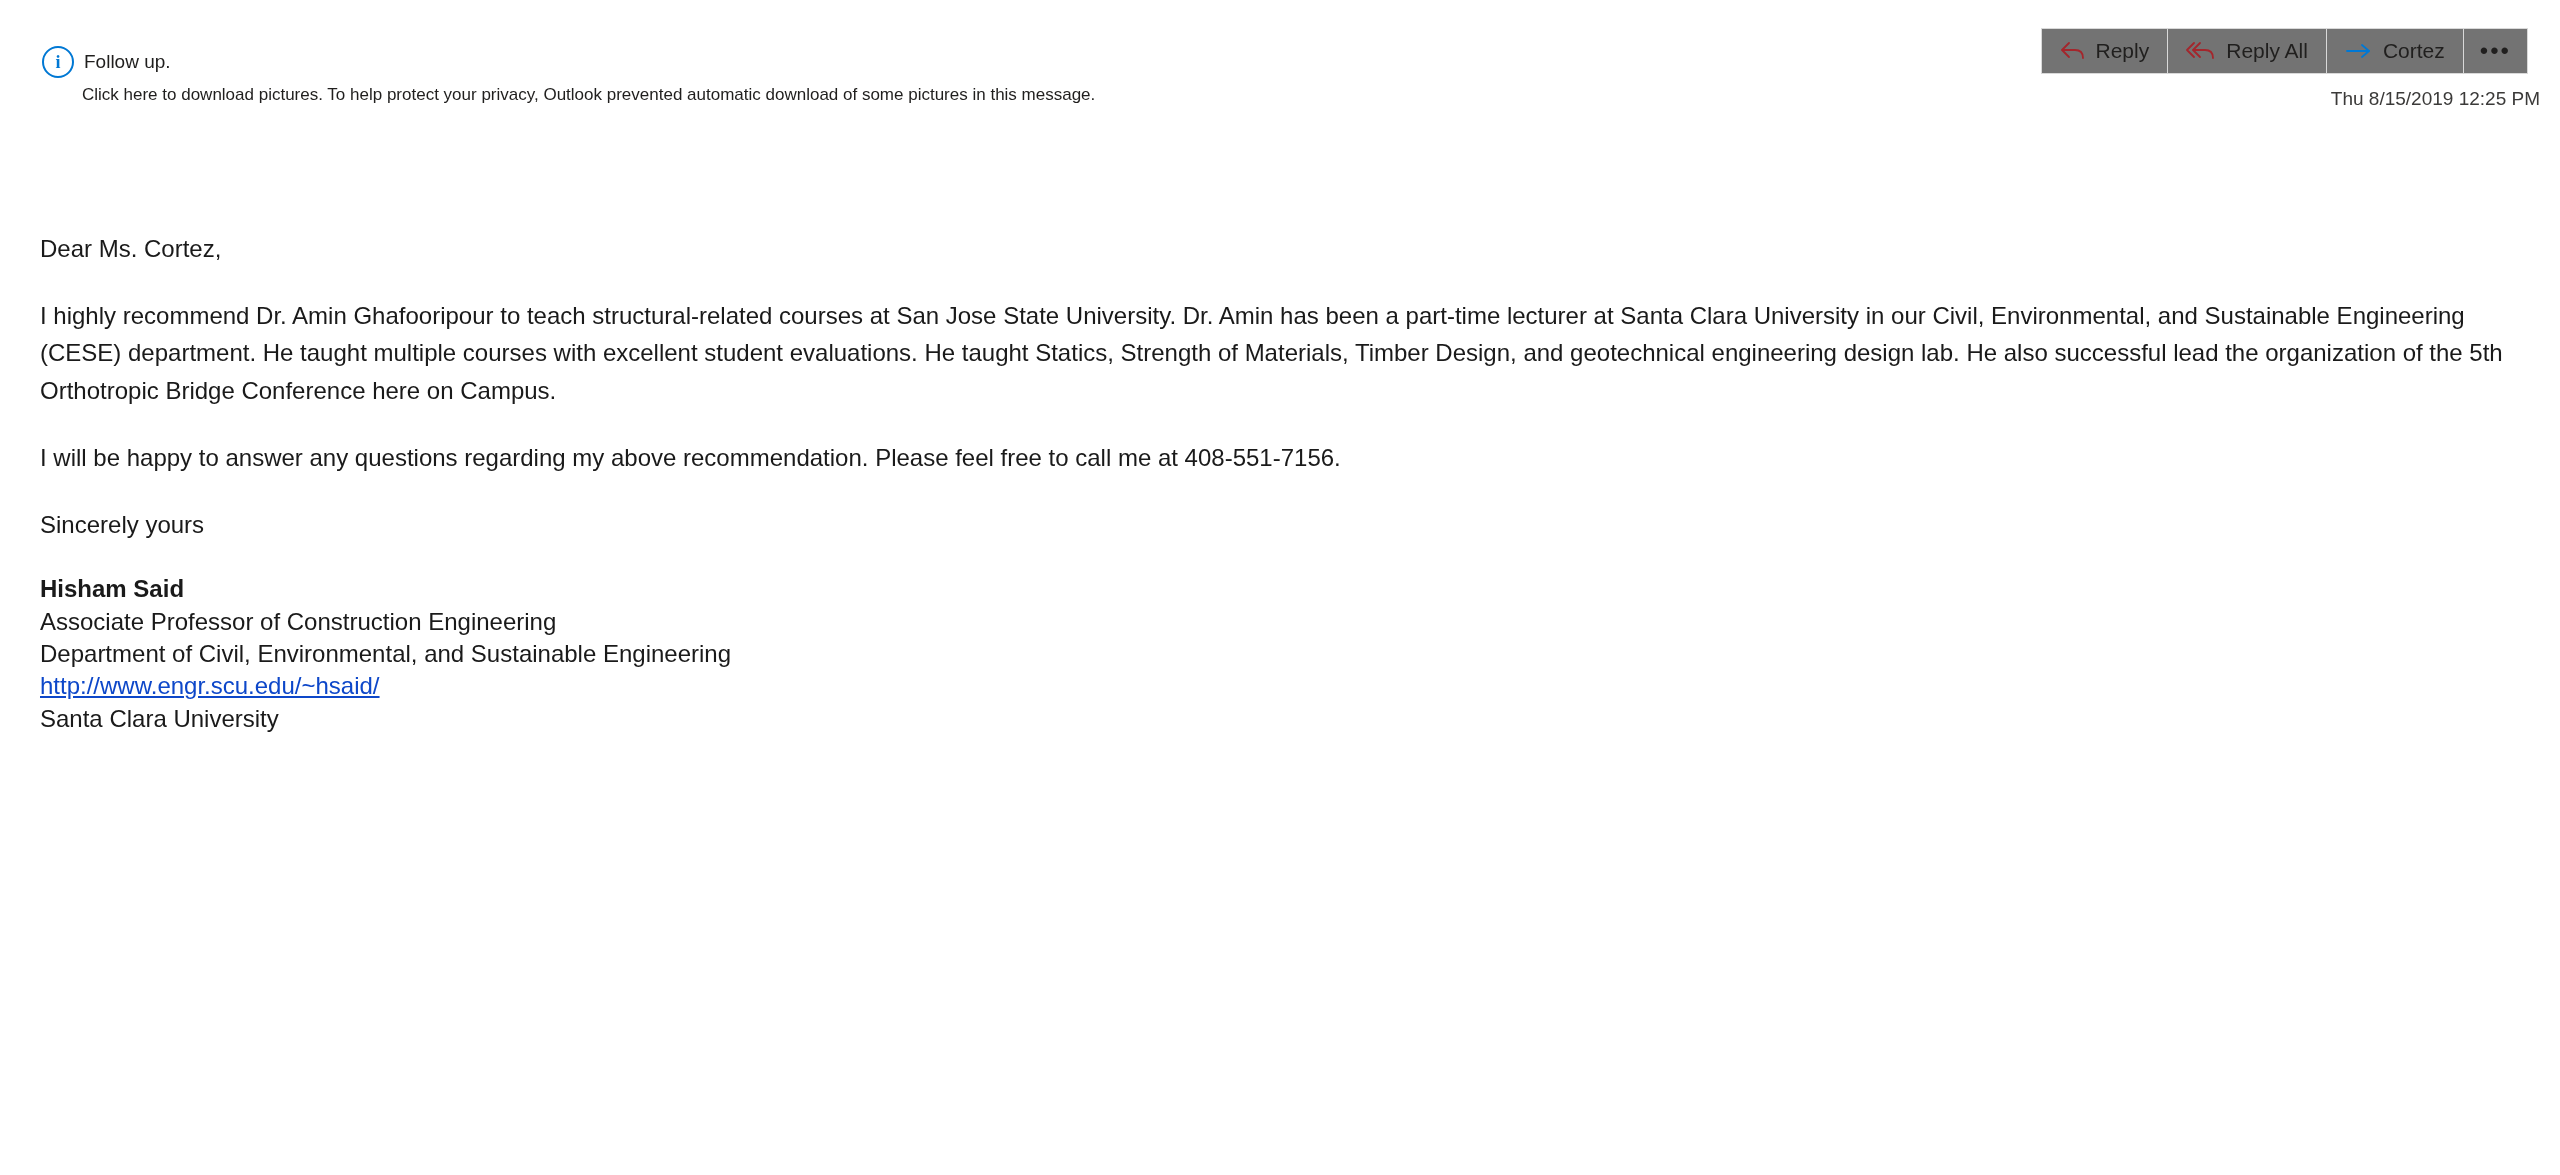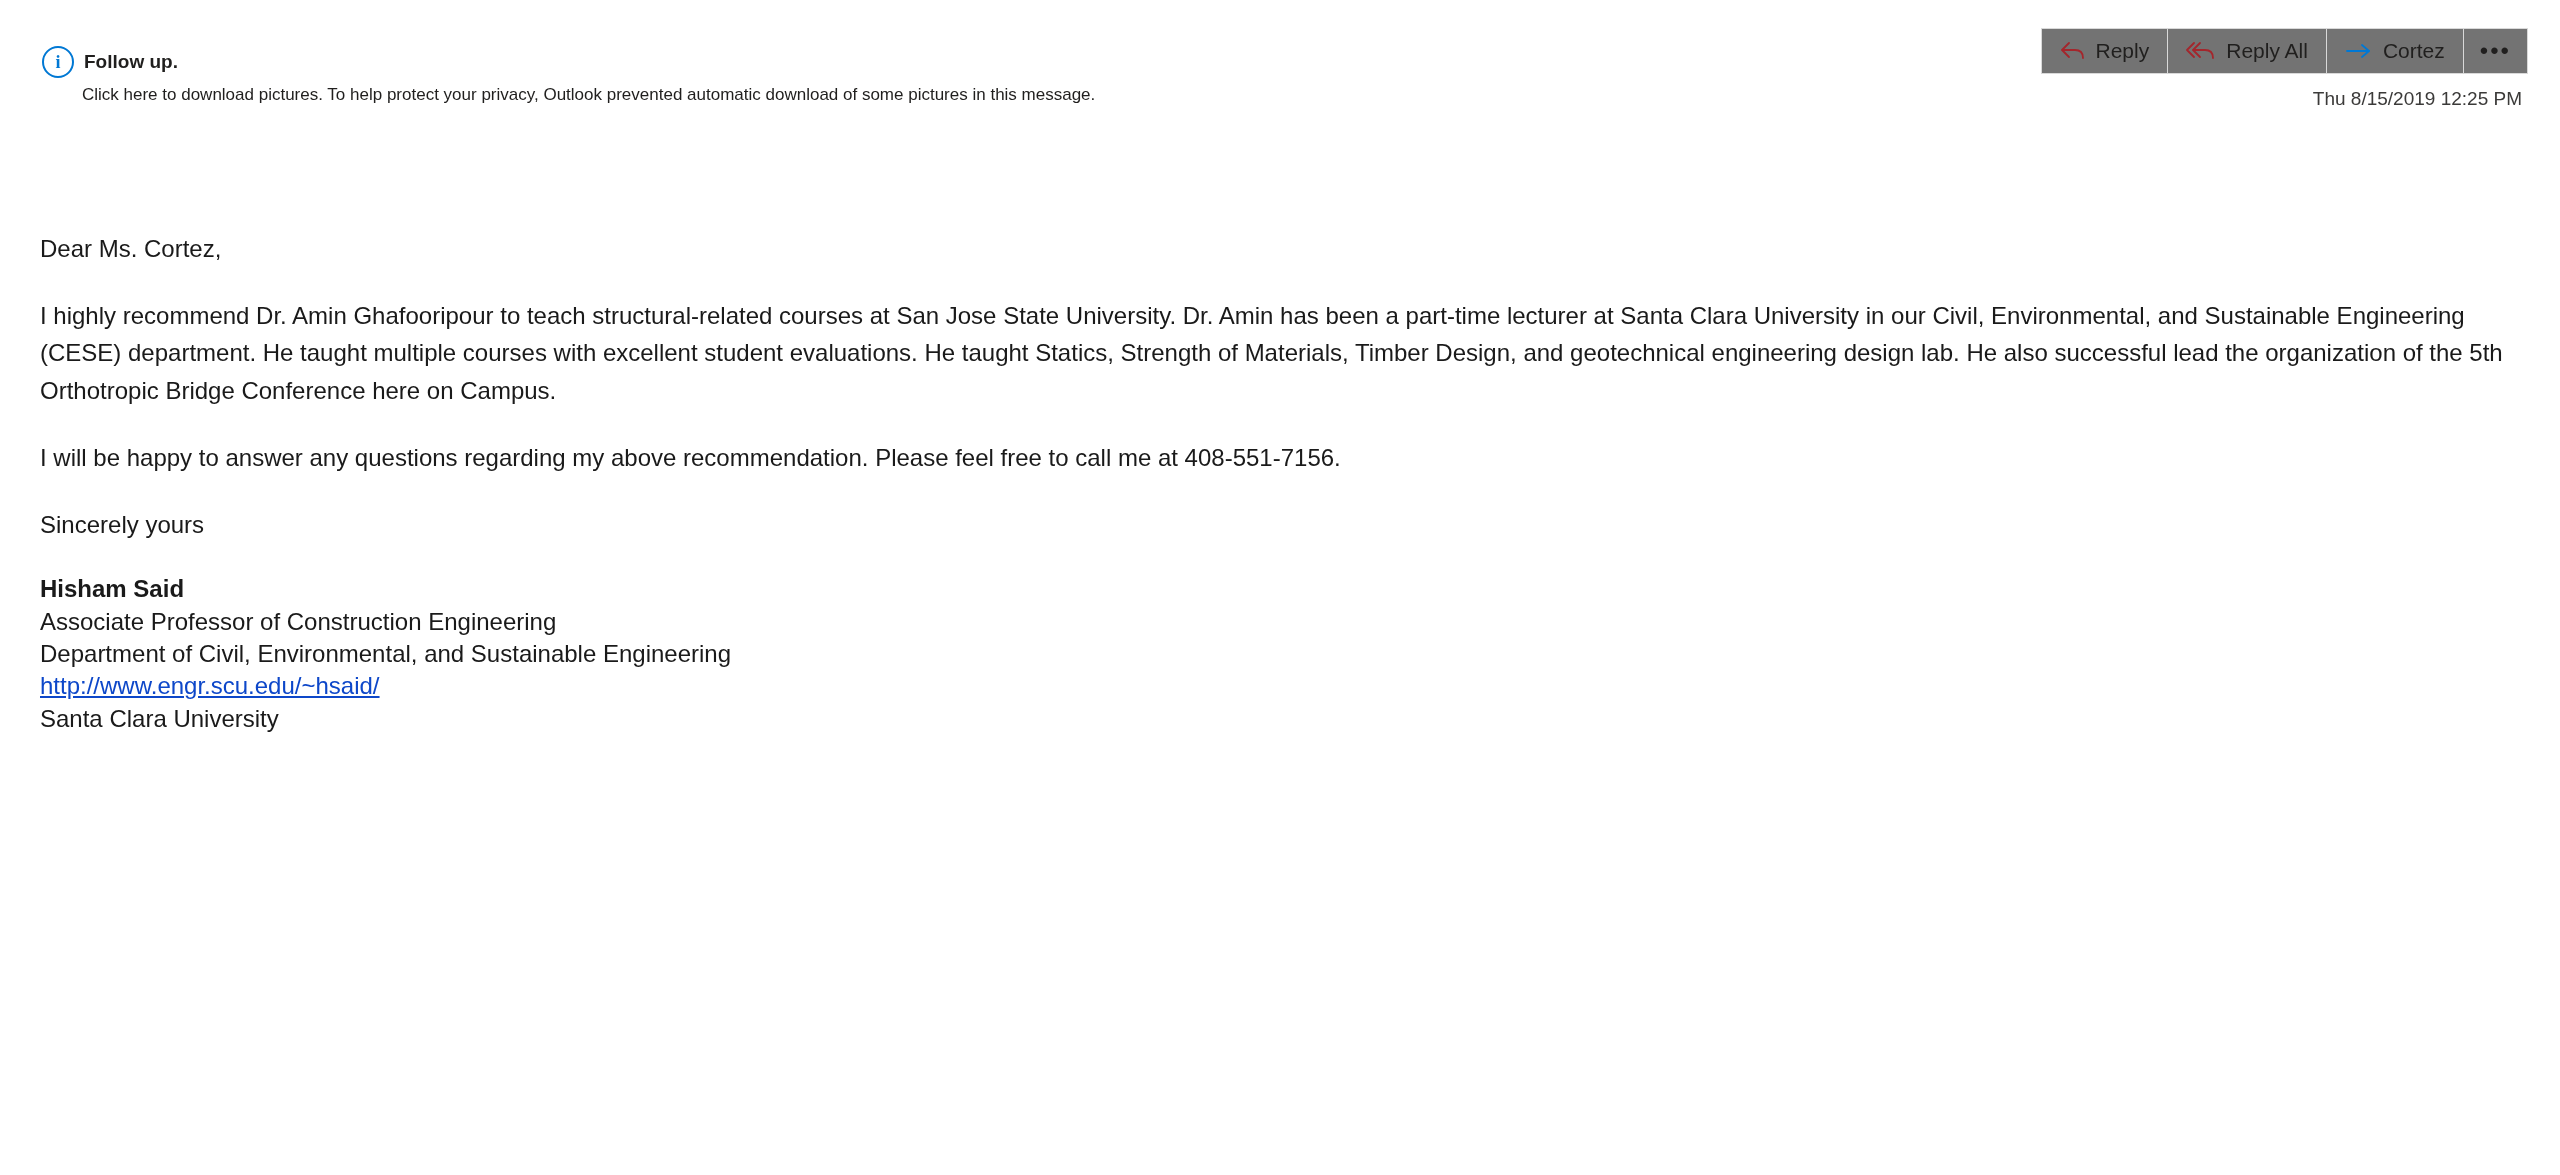--- a/index.html
+++ b/index.html
@@ -98,21 +98,20 @@
     display: flex;
     align-items: center;
     justify-content: center;
     font-family: "Liberation Serif", serif;
     flex: 0 0 auto;
   }
   .followup-text {
     margin-left: 10px;
     font-size: 19px;
     color: #201f1e;
-    font-weight: bold;
   }
   .download-text {
     margin-left: 40px;
     margin-top: 7px;
     font-size: 17px;
     color: #201f1e;
   }
 
   
   .actions {
@@ -142,21 +141,21 @@
     border-left: 1px solid #d9d9d9;
     padding: 10px 16px;
     letter-spacing: 2px;
     font-size: 24px;
     line-height: 0.6;
   }
   .btn svg { display: block; }
   .timestamp {
     position: absolute;
     top: 88px;
-    right: 38px;
+    right: 20px;
     font-size: 19px;
     color: #3b3a39;
     white-space: nowrap;
   }
 
   
   .body-wrap {
     padding: 20px 40px 0 40px;
     font-size: 24px;
     line-height: 1.55;

